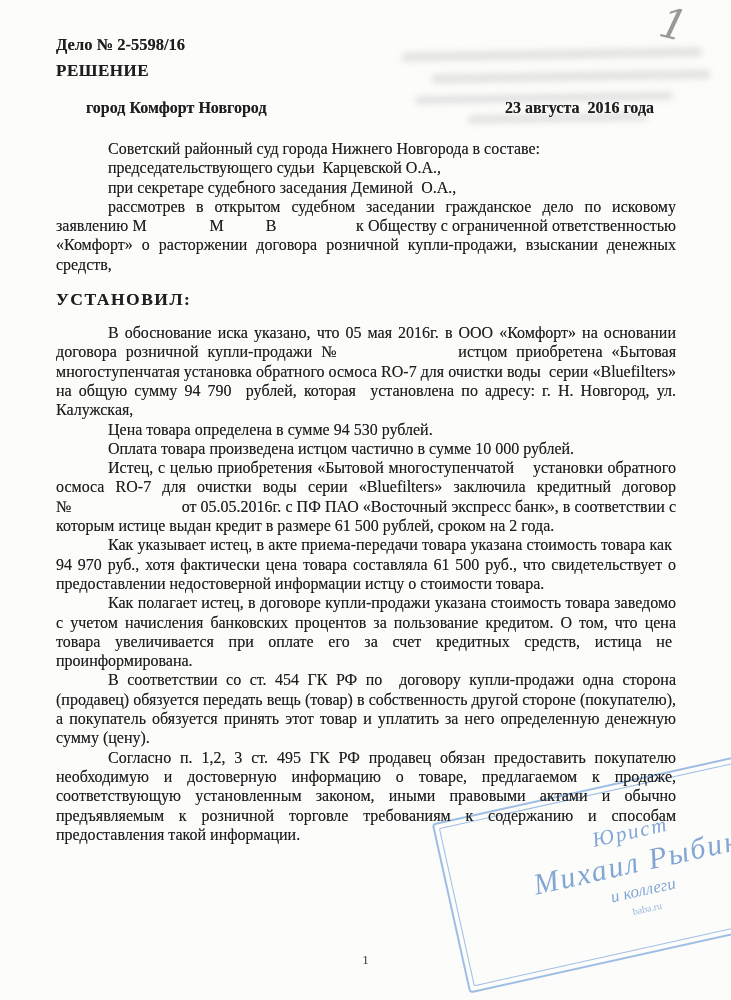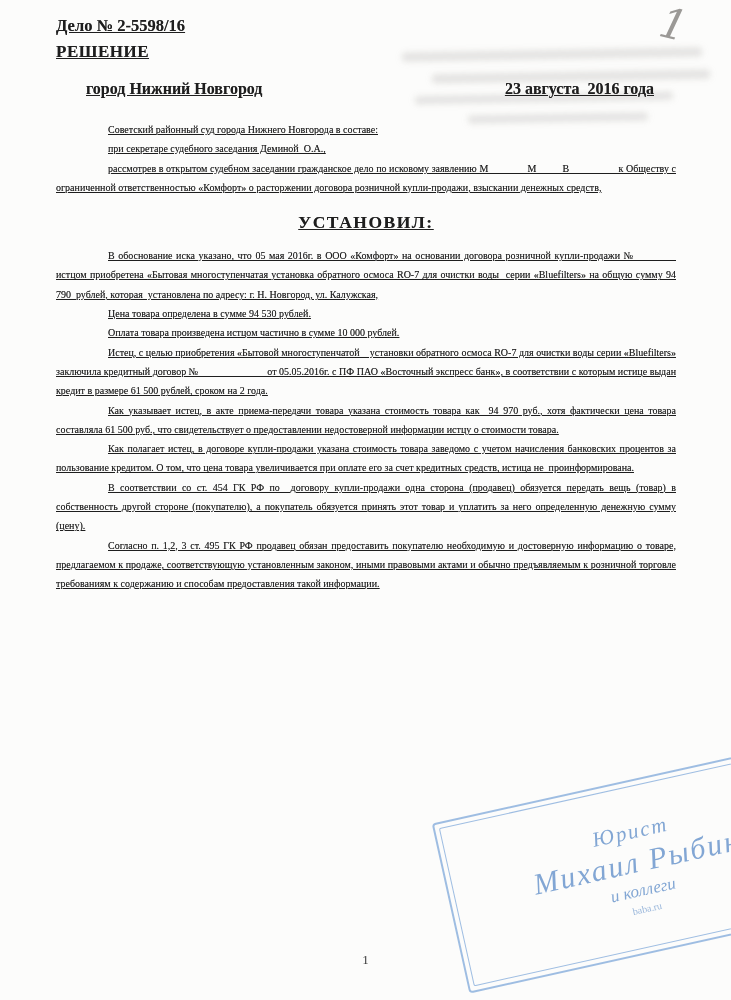--- a/index.html
+++ b/index.html
@@ -5,32 +5,31 @@
   html,body{margin:0;padding:0;}
   .page{
     position:relative;
     width:731px;height:1000px;
     background:var(--paper,#fcfcfb);
     overflow:hidden;
     font-family:"Liberation Serif","DejaVu Serif",serif;
     color:var(--ink,#1e1e1e);
   }
   .content{
-    position:absolute;left:56px;top:16px;width:620px;z-index:2;
+    position:absolute;left:56px;top:35px;width:620px;z-index:2;
     text-shadow:0 0 .5px rgba(30,30,30,.55);
-    text-decoration:underline;
   }
   .case-number{font-weight:bold;font-size:16.5px;}
   .doc-title{text-align:left;font-weight:bold;font-size:17px;margin-top:6px;letter-spacing:.5px;}
   .doc-subtitle{text-align:center;font-weight:bold;font-size:16px;margin-top:2px;}
   .city-date-row{display:flex;justify-content:space-between;font-weight:bold;font-size:16px;
     margin:18px 22px 0 30px;}
-  .para{margin:0;text-align:justify;text-indent:52px;font-size:10px;line-height:19.3px;}
+  .para{margin:0;text-align:justify;text-indent:52px;font-size:16px;line-height:19.3px;}
   .mt-lg{margin-top:22px;}
-  .section-heading{text-align:center;font-weight:bold;font-size:17.5px;letter-spacing:1.5px;
+  .section-heading{text-align:left;font-weight:bold;font-size:17.5px;letter-spacing:1.5px;
     margin:15px 0 13px 0;}
   .page-number{position:absolute;left:0;right:0;bottom:32px;text-align:center;
     font-size:13px;color:#3a3a3a;z-index:2;}
   .handwritten-mark{
     position:absolute;top:0px;right:44px;z-index:3;
     font-family:"DejaVu Serif",serif;font-style:italic;font-weight:400;
     font-size:42px;color:#83817e;transform:rotate(14deg);opacity:.8;
   }
   
   .ghost{position:absolute;background:rgba(128,126,122,.20);filter:blur(3px);
@@ -78,25 +77,26 @@
       <div class="stamp-l3">и коллеги</div>
       <div class="stamp-l4">baba.ru</div>
     </div>
   </div>
 
   <div class="content">
     <div class="case-number">Дело № 2-5598/16</div>
     <div class="doc-title">РЕШЕНИЕ</div>
 
     <div class="city-date-row">
-      <span class="city">город Нижний Новгород</span>
+      <span class="city">город Комфорт Новгород</span>
       <span class="date">23 августа&nbsp; 2016 года</span>
     </div>
 
     <p class="para mt-lg">Советский районный суд города Нижнего Новгорода в составе:</p>
+    <p class="para">председательствующего судьи&nbsp; Карцевской О.А.,</p>
     <p class="para">при секретаре судебного заседания Деминой&nbsp; О.А.,</p>
     <p class="para">рассмотрев в открытом судебном заседании гражданское дело по исковому заявлению М&nbsp;&nbsp;&nbsp;&nbsp;&nbsp;&nbsp;&nbsp;&nbsp;&nbsp;&nbsp;&nbsp;&nbsp;&nbsp;&nbsp; М&nbsp;&nbsp;&nbsp;&nbsp;&nbsp;&nbsp;&nbsp;&nbsp;&nbsp; В&nbsp;&nbsp;&nbsp;&nbsp;&nbsp;&nbsp;&nbsp;&nbsp;&nbsp;&nbsp;&nbsp;&nbsp;&nbsp;&nbsp;&nbsp;&nbsp;&nbsp;&nbsp; к Обществу с ограниченной ответственностью «Комфорт» о расторжении договора розничной купли-продажи, взыскании денежных средств,</p>
 
     <div class="section-heading">УСТАНОВИЛ:</div>
 
     <p class="para">В обоснование иска указано, что 05 мая 2016г. в ООО «Комфорт» на основании договора розничной купли-продажи №&nbsp;&nbsp;&nbsp;&nbsp;&nbsp;&nbsp;&nbsp;&nbsp;&nbsp;&nbsp;&nbsp;&nbsp; истцом приобретена «Бытовая многоступенчатая установка обратного осмоса RO-7 для очистки воды&nbsp; серии «Bluefilters» на общую сумму 94 790&nbsp; рублей, которая&nbsp; установлена по адресу: г. Н. Новгород, ул. Калужская,</p>
     <p class="para">Цена товара определена в сумме 94 530 рублей.</p>
     <p class="para">Оплата товара произведена истцом частично в сумме 10 000 рублей.</p>
     <p class="para">Истец, с целью приобретения «Бытовой многоступенчатой&nbsp;&nbsp;&nbsp; установки обратного осмоса RO-7 для очистки воды серии «Bluefilters» заключила кредитный договор №&nbsp;&nbsp;&nbsp;&nbsp;&nbsp;&nbsp;&nbsp;&nbsp;&nbsp;&nbsp;&nbsp;&nbsp;&nbsp;&nbsp;&nbsp;&nbsp;&nbsp;&nbsp;&nbsp;&nbsp;&nbsp;&nbsp;&nbsp;&nbsp;&nbsp;&nbsp; от 05.05.2016г. с ПФ ПАО «Восточный экспресс банк», в соответствии с которым истице выдан кредит в размере 61 500 рублей, сроком на 2 года.</p>
     <p class="para">Как указывает истец, в акте приема-передачи товара указана стоимость товара как&nbsp; 94 970 руб., хотя фактически цена товара составляла 61 500 руб., что свидетельствует о предоставлении недостоверной информации истцу о стоимости товара.</p>

